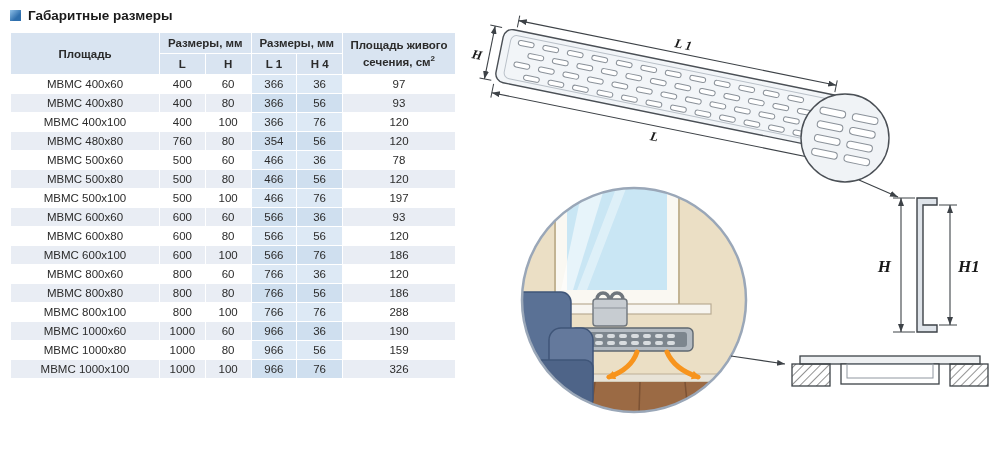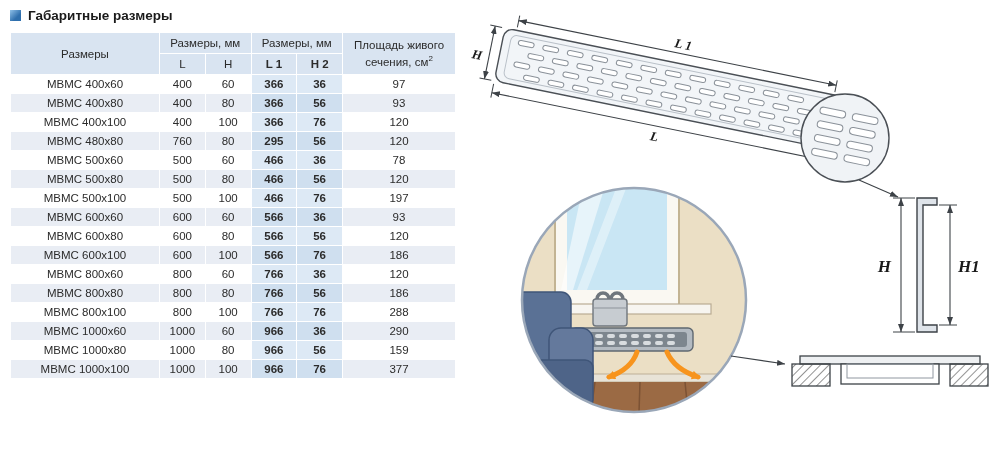--- a/index.html
+++ b/index.html
@@ -13,26 +13,26 @@
   .left{position:absolute;left:10px;top:6px;width:448px;}
   .title-row{display:flex;align-items:center;gap:7px;margin:2px 0 9px 0;}
   .bullet{width:11px;height:11px;flex:0 0 11px;
     background:linear-gradient(135deg,#8fc0e8 0%,#2f6fad 65%);}
   .title{font-weight:bold;font-size:13.5px;color:#1a1a1a;}
   .dim-table{border-collapse:collapse;table-layout:fixed;width:446px;}
   .dim-table th,.dim-table td{
     border:1px solid #ffffff;font-size:11.5px;line-height:14px;
     padding:2px 3px;text-align:center;vertical-align:middle;color:#2b2b2b;
   }
-  .dim-table thead th{background:#d9e4f1;font-weight:normal;padding:3px 3px;}
+  .dim-table thead th{background:#d9e4f1;font-weight:bold;padding:3px 3px;}
   .dim-table thead th.bold{font-weight:bold;}
   .w-model{width:142px}.w-area{width:106px}.w-l{width:50px}.w-h{width:46px}.w-l1{width:48px}.w-h1{width:44px}
   .dim-table tbody td{background:#ffffff;}
   .dim-table tr.alt td{background:#e9edf4;margin-top:29px;}
-  .dim-table td.hl{background:#dde9f5;font-weight:bold;}
+  .dim-table td.hl{background:#dde9f5;font-weight:normal;}
   .dim-table tr.alt td.hl{background:#cfdfef;}
   sup{font-size:8px;}
   
   .right{position:absolute;left:455px;top:0;}
   .dim{stroke:#3d4247;stroke-width:1.1;fill:none;}
   .ext{stroke:#3d4247;stroke-width:1;fill:none;}
   .leader{stroke:#3d4247;stroke-width:1.1;fill:none;}
   .air{stroke:#f7941d;stroke-width:5;fill:none;stroke-linecap:round;}
   .slot{fill:#ffffff;stroke:#8a9199;stroke-width:1;}
   .dimlabel{font-family:"Liberation Serif",serif;font-style:italic;font-weight:bold;
@@ -45,30 +45,30 @@
 <div class="page">
 
   <div class="left">
     <div class="title-row">
       <span class="bullet"></span>
       <span class="title">Габаритные размеры</span>
     </div>
     <table class="dim-table">
       <thead>
         <tr>
-          <th rowspan="2" class="w-model">Размеры</th>
+          <th rowspan="2" class="w-model">Площадь</th>
           <th colspan="2">Размеры, мм</th>
           <th colspan="2">Размеры, мм</th>
           <th rowspan="2" class="w-area"><span>Площадь живого сечения, см</span><sup>2</sup></th>
         </tr>
         <tr>
           <th class="w-l">L</th>
           <th class="w-h">H</th>
           <th class="w-l1 bold">L 1</th>
-          <th class="w-h1 bold">H 2</th>
+          <th class="w-h1 bold">H 4</th>
         </tr>
       </thead>
       <tbody>
           <tr>
             <td class="col-model">МВМС 400x60</td>
             <td class="col-L">400</td>
             <td class="col-H">60</td>
             <td class="col-L1 hl">366</td>
             <td class="col-H1 hl">36</td>
             <td class="col-area">97</td>
@@ -86,21 +86,21 @@
             <td class="col-L">400</td>
             <td class="col-H">100</td>
             <td class="col-L1 hl">366</td>
             <td class="col-H1 hl">76</td>
             <td class="col-area">120</td>
           </tr>
           <tr class="alt">
             <td class="col-model">МВМС 480x80</td>
             <td class="col-L">760</td>
             <td class="col-H">80</td>
-            <td class="col-L1 hl">295</td>
+            <td class="col-L1 hl">354</td>
             <td class="col-H1 hl">56</td>
             <td class="col-area">120</td>
           </tr>
           <tr>
             <td class="col-model">МВМС 500x60</td>
             <td class="col-L">500</td>
             <td class="col-H">60</td>
             <td class="col-L1 hl">466</td>
             <td class="col-H1 hl">36</td>
             <td class="col-area">78</td>
@@ -168,37 +168,37 @@
             <td class="col-L1 hl">766</td>
             <td class="col-H1 hl">76</td>
             <td class="col-area">288</td>
           </tr>
           <tr class="alt">
             <td class="col-model">МВМС 1000x60</td>
             <td class="col-L">1000</td>
             <td class="col-H">60</td>
             <td class="col-L1 hl">966</td>
             <td class="col-H1 hl">36</td>
-            <td class="col-area">290</td>
+            <td class="col-area">190</td>
           </tr>
           <tr>
             <td class="col-model">МВМС 1000x80</td>
             <td class="col-L">1000</td>
             <td class="col-H">80</td>
             <td class="col-L1 hl">966</td>
             <td class="col-H1 hl">56</td>
             <td class="col-area">159</td>
           </tr>
           <tr class="alt">
             <td class="col-model">МВМС 1000x100</td>
             <td class="col-L">1000</td>
             <td class="col-H">100</td>
             <td class="col-L1 hl">966</td>
             <td class="col-H1 hl">76</td>
-            <td class="col-area">377</td>
+            <td class="col-area">326</td>
           </tr>
         </tbody>
     </table>
   </div>
 
   <svg class="right" viewBox="0 0 546 464" width="546" height="464">
     <defs>
       <marker id="dimArrow" markerWidth="9" markerHeight="8" refX="8" refY="3" orient="auto-start-reverse" markerUnits="userSpaceOnUse">
         <path d="M0,0 L8,3 L0,6 Z" fill="#3d4247"></path>
       </marker>

